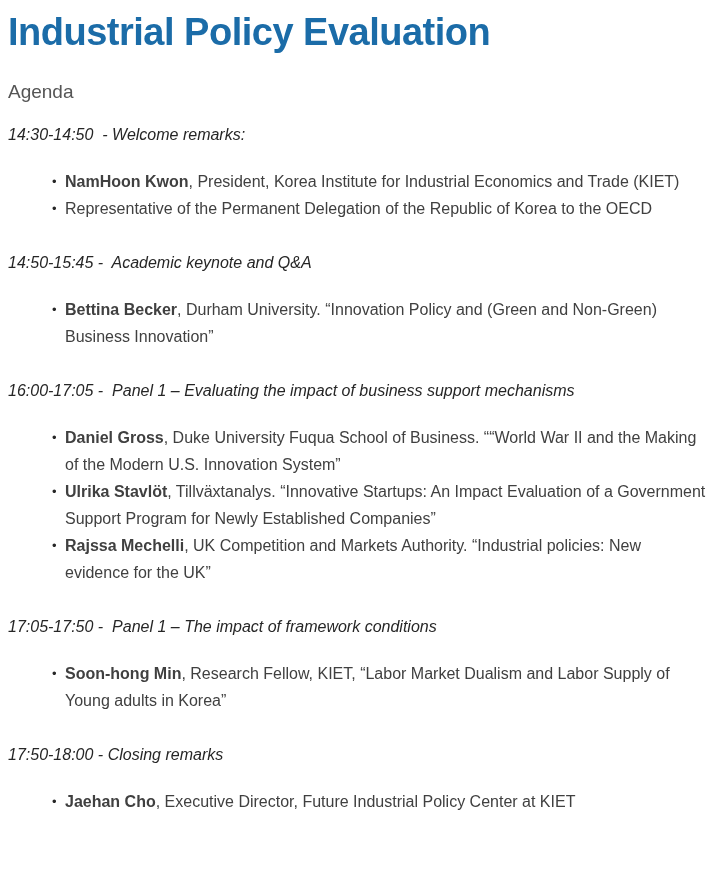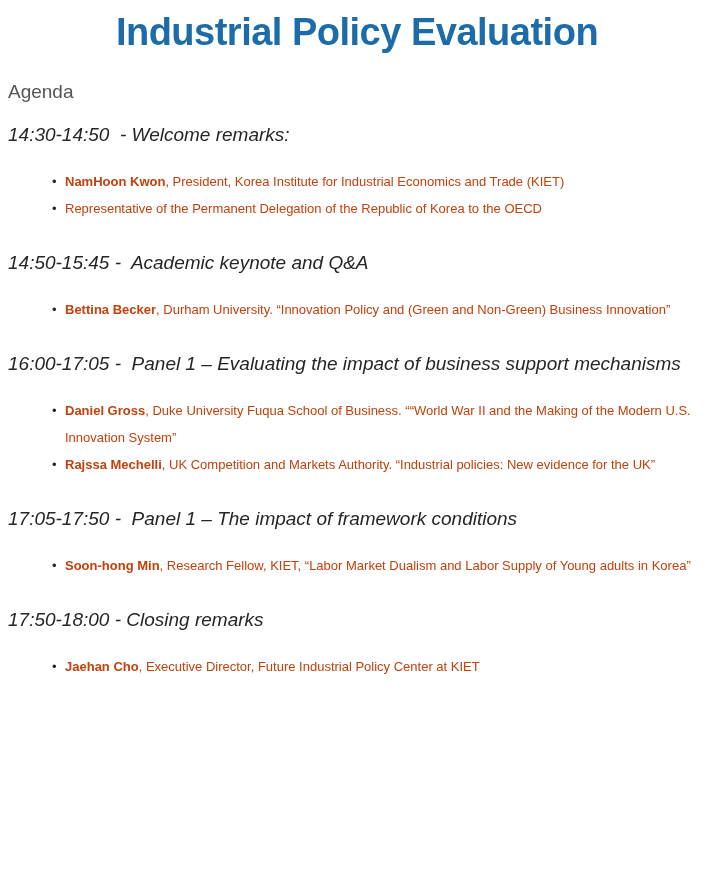--- a/index.html
+++ b/index.html
@@ -10,52 +10,51 @@
   body {
     width: 720px;
     font-family: "Liberation Sans", "DejaVu Sans", sans-serif;
     color: #262626;
   }
   .doc {
     padding: 10px 14px 0 8px;
   }
   h1.title {
     margin: 0 0 26px 0;
-    text-align: center;
     font-size: 38px;
     line-height: 44px;
     font-weight: 700;
     color: #1B6CA8;
     letter-spacing: -0.5px;
   }
   h2.agenda {
     margin: 0 0 22px 0;
     font-size: 19px;
     line-height: 23px;
     font-weight: 400;
     color: #555555;
   }
   p.time {
     margin: 0 0 24px 0;
-    font-size: 19px;
+    font-size: 16px;
     line-height: 19px;
     font-style: italic;
     color: #262626;
     white-space: pre-wrap;
   }
   ul.speakers {
     margin: 0 0 31px 0;
     padding: 0 0 0 57px;
     list-style: none;
   }
   ul.speakers li {
     position: relative;
-    font-size: 13px;
+    font-size: 16px;
     line-height: 27px;
-    color: #c2410c;
+    color: #404040;
   }
   ul.speakers li::before {
     content: "•";
     position: absolute;
     left: -13px;
     top: 0;
     font-size: 13px;
     color: #262626;
   }
   ul.speakers b {
@@ -83,20 +82,21 @@
     <p class="time">14:50-15:45 -  Academic keynote and Q&amp;A</p>
     <ul class="speakers">
       <li><span></span><b>Bettina Becker</b><span>, Durham University. “Innovation Policy and (Green and Non-Green) Business Innovation”</span></li>
     </ul>
   </section>
 
   <section>
     <p class="time">16:00-17:05 -  Panel 1 – Evaluating the impact of business support mechanisms</p>
     <ul class="speakers">
       <li><span></span><b>Daniel Gross</b><span>, Duke University Fuqua School of Business. ““World War II and the Making of the Modern U.S. Innovation System”</span></li>
+      <li><span></span><b>Ulrika Stavlöt</b><span>, Tillväxtanalys. “Innovative Startups: An Impact Evaluation of a Government Support Program for Newly Established Companies”</span></li>
       <li><span></span><b>Rajssa Mechelli</b><span>, UK Competition and Markets Authority. “Industrial policies: New evidence for the UK”</span></li>
     </ul>
   </section>
 
   <section>
     <p class="time">17:05-17:50 -  Panel 1 – The impact of framework conditions</p>
     <ul class="speakers">
       <li><span></span><b>Soon-hong Min</b><span>, Research Fellow, KIET, “Labor Market Dualism and Labor Supply of Young adults in Korea”</span></li>
     </ul>
   </section>

